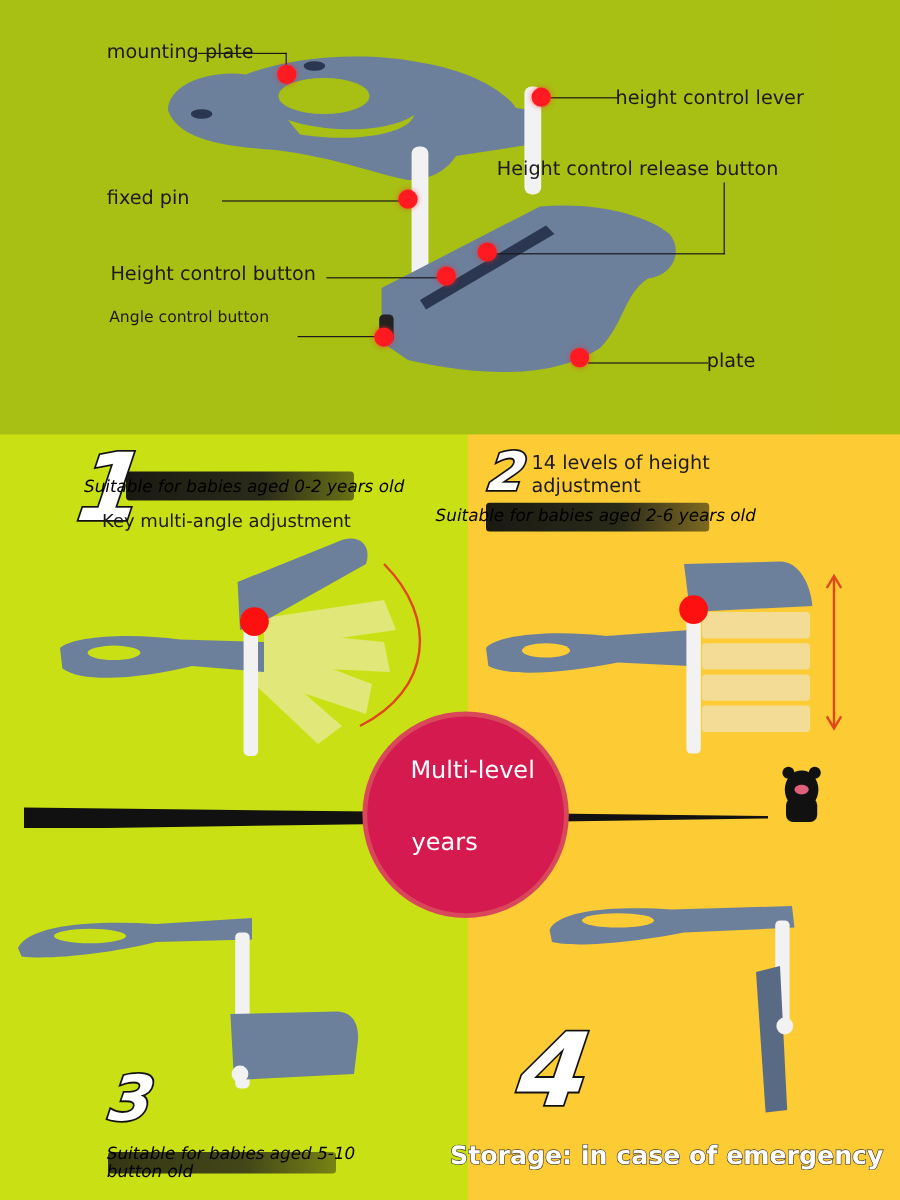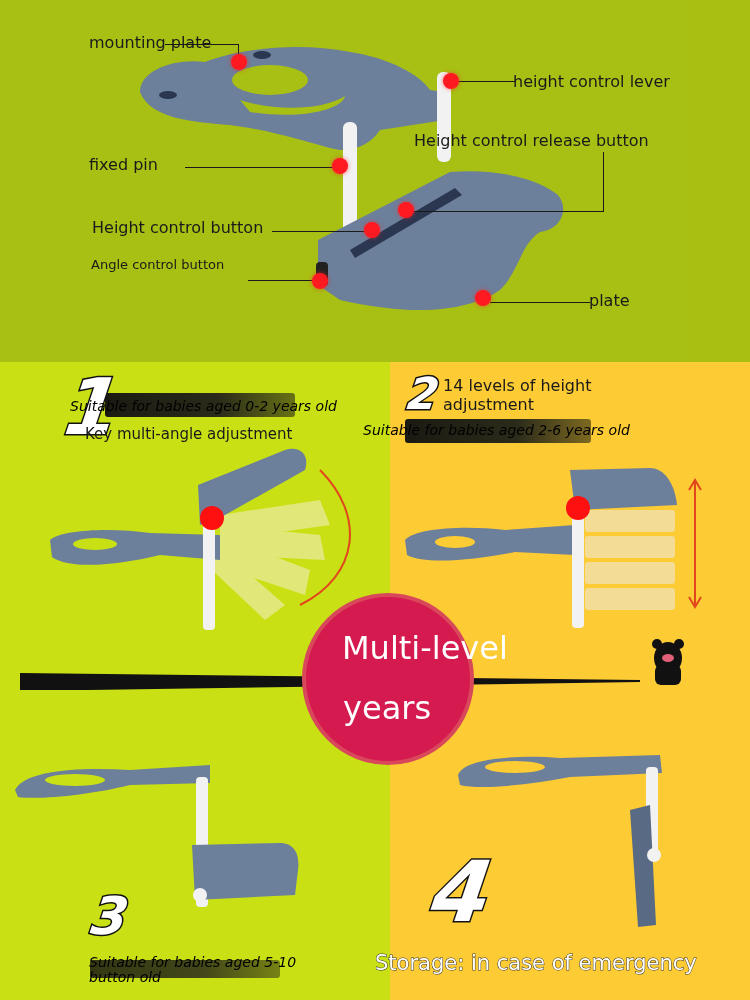--- a/index.html
+++ b/index.html
@@ -11,22 +11,22 @@
   #panel-right { left: 390px; top: 362px; width: 360px; height: 638px; background: #fdcb33; }
   .label { position: absolute; color: #1a1a1a; font-size: 16px; white-space: nowrap; font-family: "DejaVu Sans", sans-serif; }
   .line { position: absolute; background: #1a1a1a; }
   .dot { position: absolute; width: 16px; height: 16px; border-radius: 50%; background: #ff1a22; box-shadow: 0 0 4px rgba(255,40,40,0.7); }
   .bignum { position: absolute; font-family: "DejaVu Sans", sans-serif; font-weight: bold; font-style: italic; color: #fff;
     -webkit-text-stroke: 3px #111; paint-order: stroke fill; transform: skewX(-8deg); line-height: 1; }
   .white-txt { position: absolute; color: #000000; font-size: 14px; white-space: nowrap; font-style: italic; }
   .dark-bar { position: absolute; background: linear-gradient(90deg,#1a1a12,#2b2b1a 60%, rgba(40,40,20,0.6)); border-radius: 3px; }
   .black-txt { position: absolute; color: #1a1a1a; font-size: 15px; white-space: nowrap; }
   #circle { left: 302px; top: 593px; width: 172px; height: 172px; border-radius: 50%; background: #d41a4f; border: 4px solid #d9485a; }
-  .circle-txt { position: absolute; color: #fff; font-size: 32px; white-space: nowrap; text-align: center; }
-  #storage { left: 375px; top: 951px; font-size: 21px; color: #fff; -webkit-text-stroke: 1px #333; paint-order: stroke fill; white-space: nowrap; }
+  .circle-txt { position: absolute; color: #fff; font-size: 20px; white-space: nowrap; text-align: center; }
+  #storage { left: 375px; top: 951px; font-size: 21px; color: #fff; -webkit-text-stroke: 1px #333; paint-order: stroke fill; white-space: nowrap; font-weight: bold; }
 </style>
 </head>
 <body>
 
 <div id="top" class="abs">
   <svg class="abs" style="left:0;top:0" width="750" height="362">
 
     <path d="M140,92 C140,70 175,58 205,62 C240,48 300,42 350,52 C390,58 420,75 430,90 L445,92 L445,120 L380,130 C370,145 355,150 340,150 L330,148 C300,140 270,130 230,125 C190,122 150,118 140,92 Z" fill="#6c7f9b"></path>
     <ellipse cx="270" cy="80" rx="38" ry="15" fill="#a8bf14"></ellipse>
     <path d="M240,100 C270,110 320,112 345,96 C342,110 300,120 250,112 Z" fill="#a8bf14"></path>

